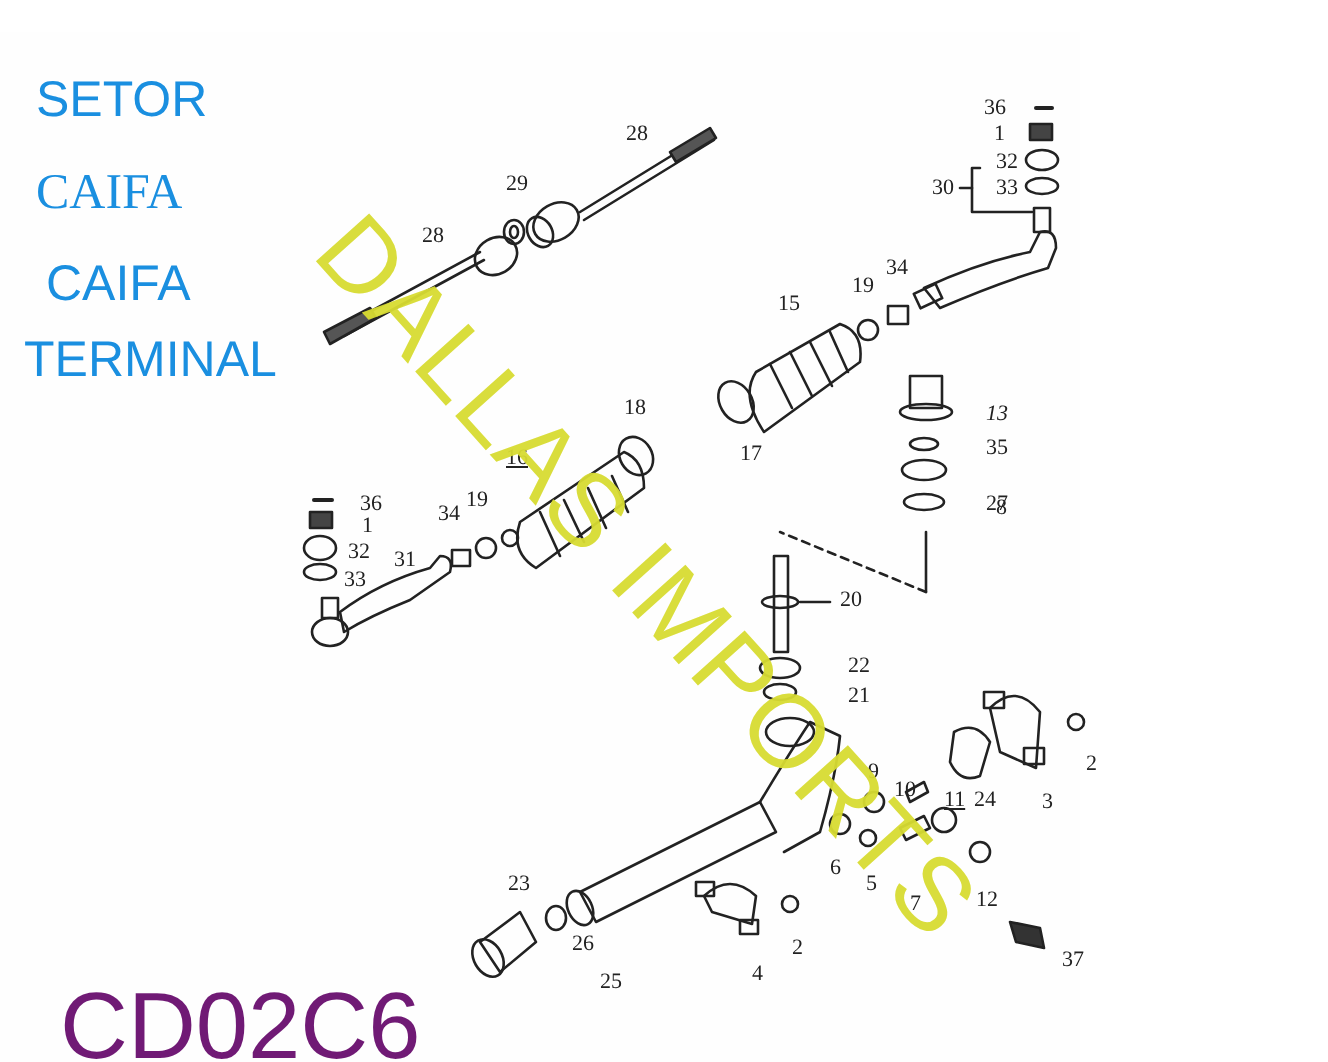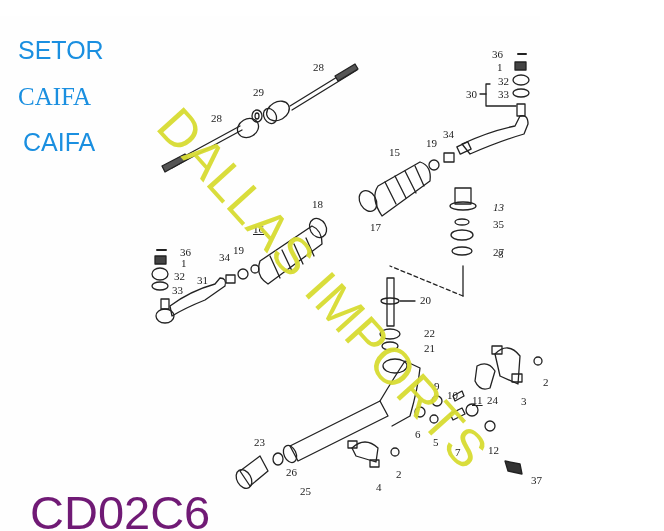--- a/index.html
+++ b/index.html
@@ -13,20 +13,21 @@
   .watermark { position: absolute; left: 168px; top: 200px; transform-origin: 0 0; transform: rotate(48deg); color: #d8dc32; font-family: "Liberation Sans", sans-serif; font-size: 52px; letter-spacing: 1px; white-space: nowrap; opacity: 0.95; pointer-events: none; }
 </style>
 </head>
 <body>
 
 <div class="canvas">
 
   <div class="cat-label" style="left:18px; top:22px;">SETOR</div>
   <div class="cat-label" style="left:18px; top:68px;font-family:Liberation Serif, serif;">CAIFA</div>
   <div class="cat-label" style="left:23px; top:114px;">CAIFA</div>
+  <div class="cat-label" style="left:12px; top:152px;">TERMINAL</div>
 
   <svg class="diagram" width="664" height="531" viewBox="0 0 664 531" fill="none" stroke="#222" stroke-width="1.3" stroke-linecap="round" stroke-linejoin="round">
 
     <g>
       <line x1="290" y1="90" x2="355" y2="50"></line>
       <line x1="292" y1="94" x2="357" y2="54"></line>
       <path d="M335 60 L355 48 L358 53 L338 65 Z" fill="#555"></path>
       <ellipse cx="278" cy="95" rx="12" ry="9" transform="rotate(-30 278 95)"></ellipse>
       <ellipse cx="270" cy="100" rx="6" ry="8" transform="rotate(-30 270 100)"></ellipse>
     </g>

